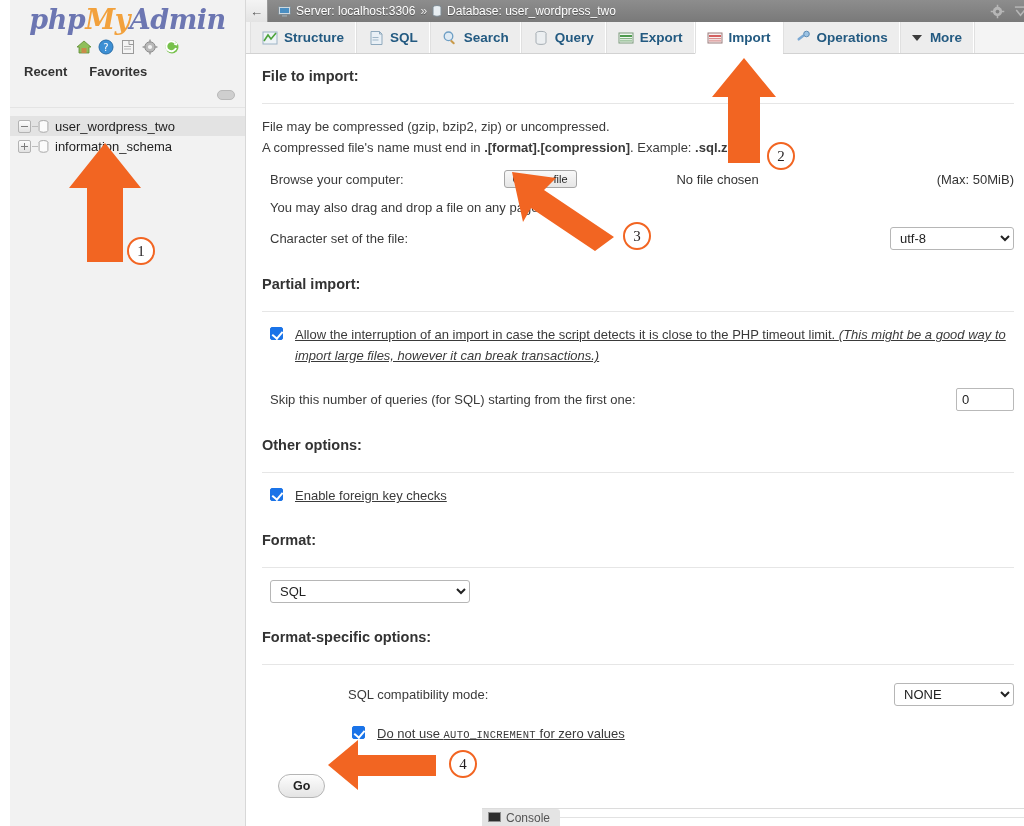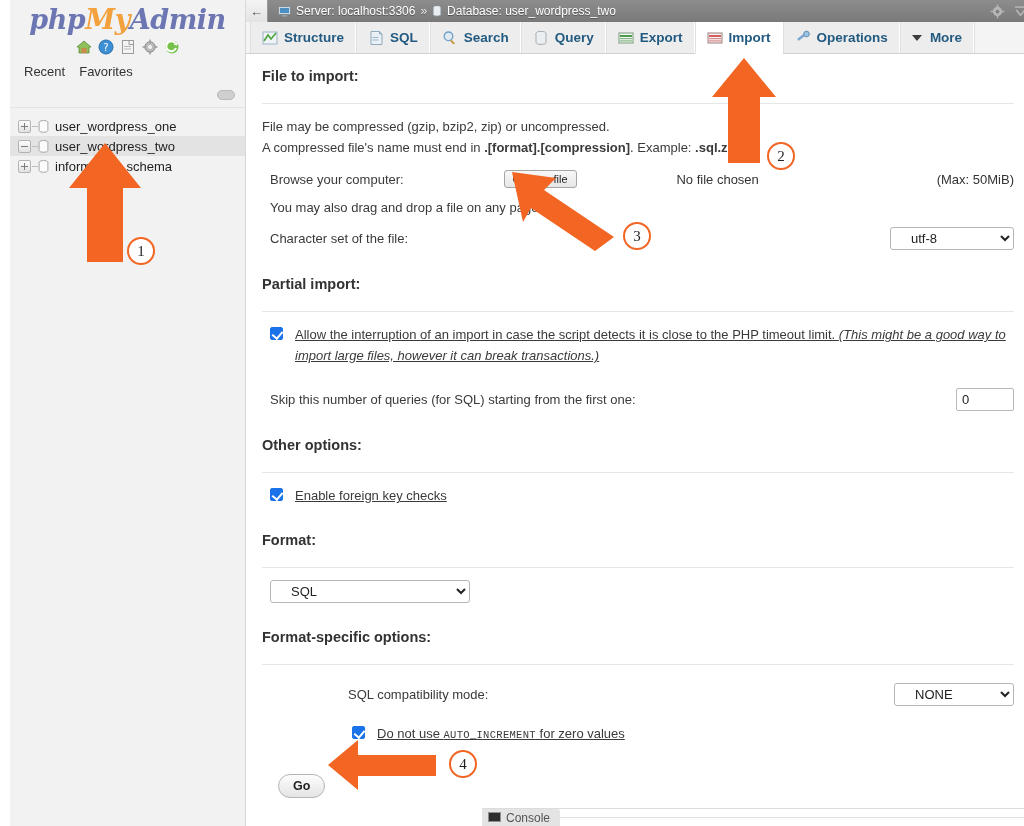--- a/index.html
+++ b/index.html
@@ -46,23 +46,24 @@
     justify-content: center;
     gap: 6px;
     margin-top: 3px;
     height: 18px;
     align-items: center;
   }
   .navicons .ni { width: 16px; height: 16px; display:block; }
 
   .navtabs {
     display: flex;
-    gap: 2px;
+    gap: 10px;
     padding: 6px 8px 4px 8px;
     font-size: 13px;
+    font-weight: bold;
   }
   .navtab {
     color: #235a81;
     background: #f2f2f2;
     padding: 1px 5px 2px 5px;
     border: 1px solid transparent;
     border-radius: 2px;
     cursor: pointer;
     white-space: nowrap;
     color:#333;
@@ -247,21 +248,21 @@
   .maxsize { margin-left: 86px; color: #333; }
 
   select.sel {
     font-family: "Liberation Sans", sans-serif;
     font-size: 13px;
     height: 23px;
     border: 1px solid #b6b6b6;
     border-radius: 3px;
     background: #fff;
     color: #222;
-    padding-left: 16px;
+    padding-left: 5px;
   }
   select.charset { width: 124px; margin-left: 10px; }
   select.format  { width: 200px; }
   select.compat  { width: 120px; margin-left: 10px; }
 
   input.num {
     width: 58px; height: 23px;
     border: 1px solid #b9b9b9;
     border-radius: 2px;
     font-family: "Liberation Sans", sans-serif;
@@ -410,29 +411,20 @@
         <div class="navtab">Recent</div>
         <div class="navtab">Favorites</div>
       </div>
 
       <div class="dbfilter-row">
         <div class="pill"></div>
       </div>
 
       <div class="dbtree">
 
-        <div class="dbrow">
-          <div class="expander plus"></div>
-          <div class="dash"></div>
-          <svg class="dbicon" viewBox="0 0 11 13">
-            <ellipse cx="5.5" cy="2.4" rx="4.4" ry="1.9" fill="#fbfbfb" stroke="#a8a8a8"></ellipse>
-            <path d="M1.1 2.4 v8 a4.4 1.9 0 0 0 8.8 0 v-8" fill="#fbfbfb" stroke="#a8a8a8"></path>
-          </svg>
-          <span class="dblabel">user_wordpress_one</span>
-        </div>
 
         <div class="dbrow selected">
           <div class="expander"></div>
           <div class="dash"></div>
           <svg class="dbicon" viewBox="0 0 11 13">
             <ellipse cx="5.5" cy="2.4" rx="4.4" ry="1.9" fill="#fbfbfb" stroke="#a8a8a8"></ellipse>
             <path d="M1.1 2.4 v8 a4.4 1.9 0 0 0 8.8 0 v-8" fill="#fbfbfb" stroke="#a8a8a8"></path>
           </svg>
           <span class="dblabel">user_wordpress_two</span>
         </div>

